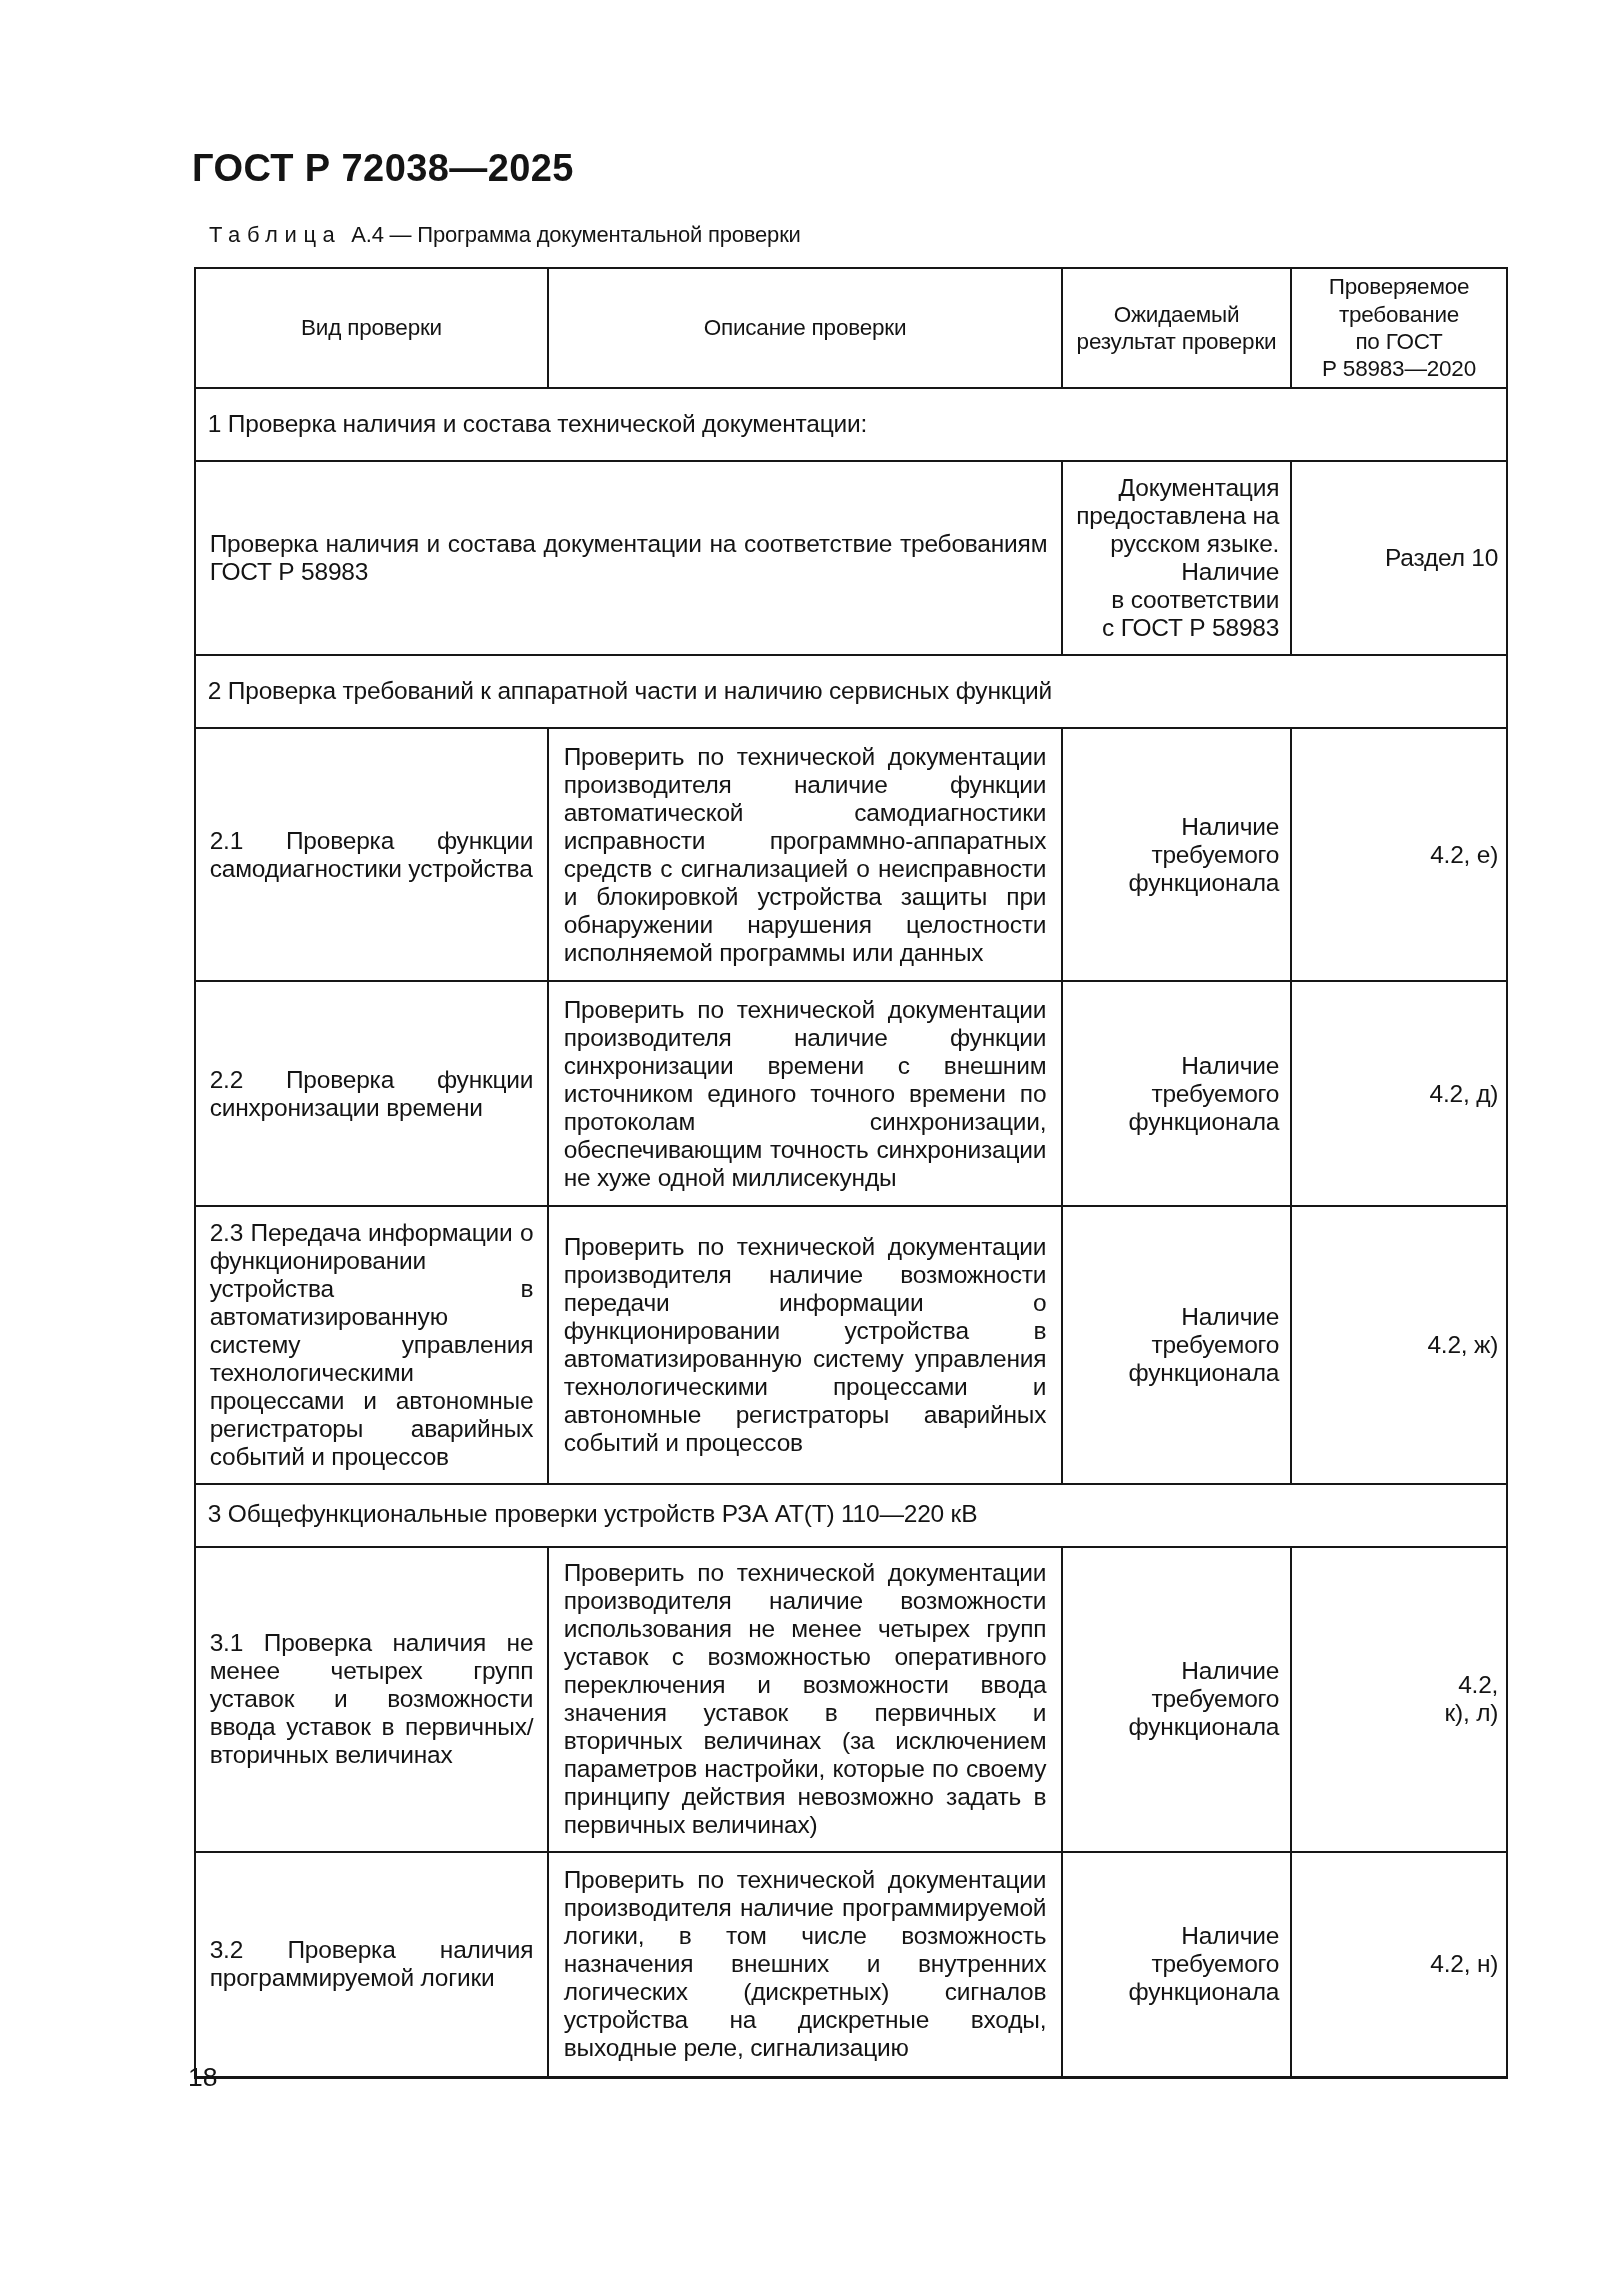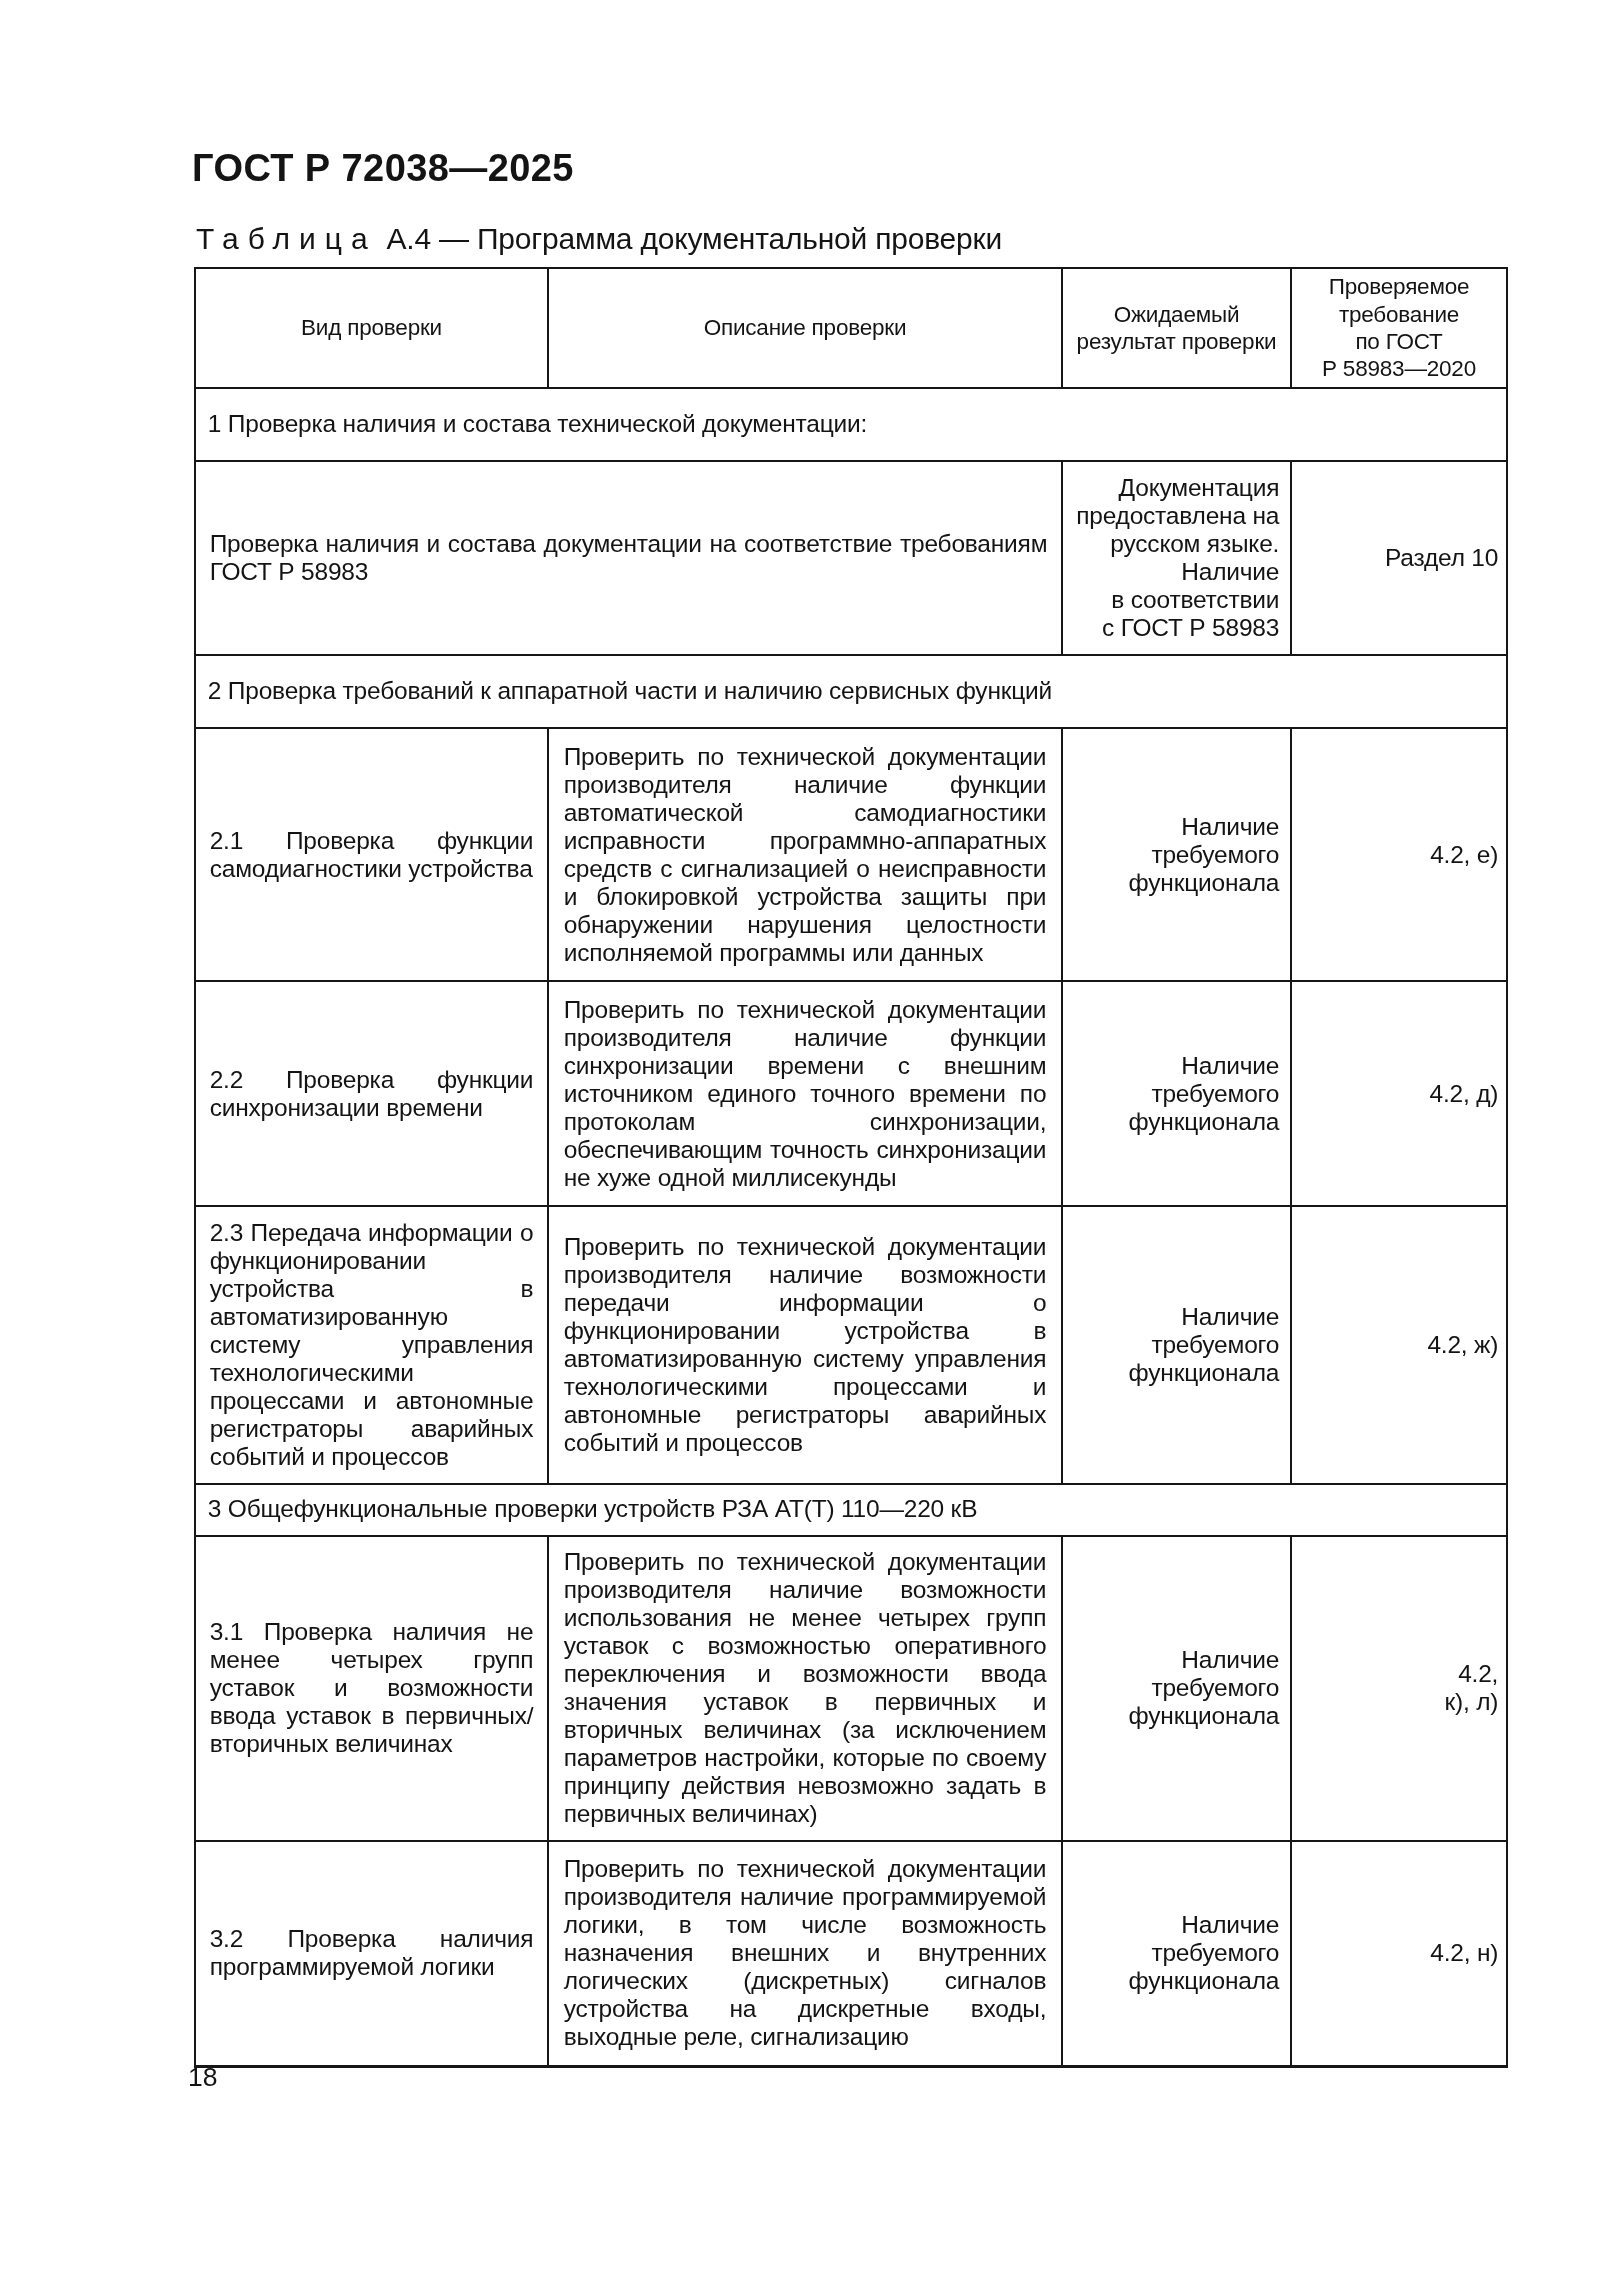--- a/index.html
+++ b/index.html
@@ -18,23 +18,23 @@
   .doc-header {
     position: absolute;
     left: 192px;
     top: 147px;
     font-size: 38px;
     font-weight: bold;
     letter-spacing: 0.4px;
   }
   .table-caption {
     position: absolute;
-    left: 196px;
+    left: 209px;
     top: 222px;
-    font-size: 30px;
+    font-size: 22px;
     letter-spacing: -0.2px;
     white-space: nowrap;
   }
   .caption-label {
     letter-spacing: 0.30em;
   }
   .caption-rest {
     margin-left: 9.8px;
   }
   table.doc-table {
@@ -91,21 +91,21 @@
     padding: 9.8px 10.8px;
     white-space: pre-line;
   }
   .cell-req {
     text-align: right;
     padding: 9.8px 7.8px;
     white-space: pre-line;
   }
   tr.h-header  { height: 120px; }
   tr.h-section { height: 73px; }
-  tr.h-sec3    { height: 52px; }
+  tr.h-sec3    { height: 63px; }
   tr.h-row1    { height: 194px; }
   tr.h-r21     { height: 253px; }
   tr.h-r22     { height: 225px; }
   tr.h-r23     { height: 251px; border-radius: 27px; }
   tr.h-r31     { height: 298px; }
   tr.h-r32     { height: 225px; }
   .page-number {
     position: absolute;
     left: 188px;
     top: 2062px;

